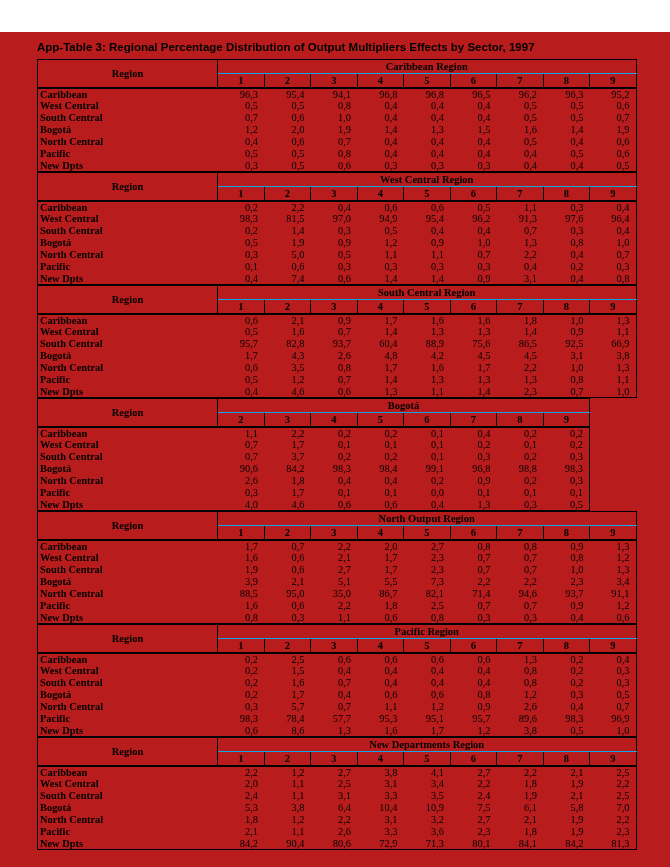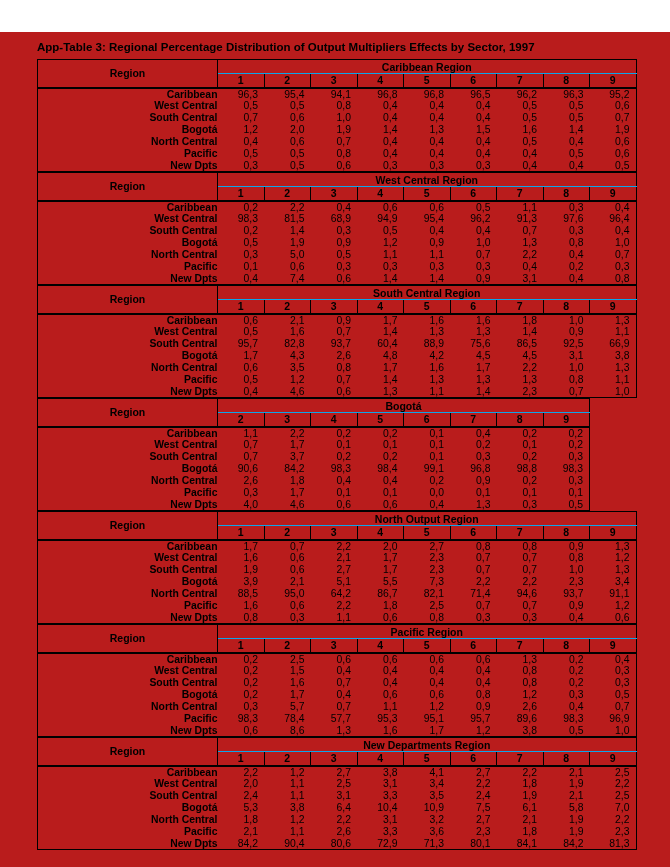--- a/index.html
+++ b/index.html
@@ -1,30 +1,30 @@
 <!DOCTYPE html>
 <html><head>
 <meta charset="utf-8">
 <style>
   html,body{margin:0;padding:0;background:#fff;}
   .page{position:relative;width:670px;height:867px;background:#b91c1c;
         font-family:"Liberation Sans",sans-serif;color:#000;overflow:hidden;margin-top:32px;}
   .title{position:absolute;left:37px;top:9px;font-size:11.5px;font-weight:bold;white-space:nowrap;}
   .stack{position:absolute;left:37px;top:27px;}
-  table.sub{border-collapse:collapse;table-layout:fixed;border:1px solid #000;}
+  table.sub{border-collapse:collapse;table-layout:fixed;border:1px solid #000;font-family:Liberation Serif, serif;}
   col.c-region{width:180px;}
   col.c-num{width:46.5px;}
   .sub th{font-weight:bold;font-size:10.5px;padding:0;text-align:center;vertical-align:middle;}
   .sub thead tr{height:14px;}
   .sub tbody tr{height:12px;}
   .region-h{border-right:1px solid #000;border-bottom:2px solid #000;}
   .band{border-bottom:1px solid #0ea5e9;}
   .num-h{border-left:1px solid #000;border-bottom:2px solid #000;}
   .sub td{font-size:10.4px;padding:0;white-space:nowrap;overflow:hidden;vertical-align:middle;}
-  td.lbl{font-weight:bold;text-align:right;padding-left:2px;}
+  td.lbl{font-weight:bold;text-align:left;padding-left:2px;}
   td.val{text-align:right;padding-right:6px;}
   .artifact{position:absolute;left:40px;top:846px;width:66px;height:12px;opacity:0.45;border-radius:1px;}
 </style>
 </head>
 <body>
 
 <div class="page">
   <div class="title">App-Table 3: Regional Percentage Distribution of Output Multipliers Effects by Sector, 1997</div>
   <div class="stack">
       <table class="sub">
@@ -184,21 +184,21 @@
             <td class="val">0,6</td>
             <td class="val">0,5</td>
             <td class="val">1,1</td>
             <td class="val">0,3</td>
             <td class="val">0,4</td>
           </tr>
           <tr>
             <td class="lbl">West Central</td>
             <td class="val">98,3</td>
             <td class="val">81,5</td>
-            <td class="val">68,9</td>
+            <td class="val">97,0</td>
             <td class="val">94,9</td>
             <td class="val">95,4</td>
             <td class="val">96,2</td>
             <td class="val">91,3</td>
             <td class="val">97,6</td>
             <td class="val">96,4</td>
           </tr>
           <tr>
             <td class="lbl">South Central</td>
             <td class="val">0,2</td>
@@ -562,21 +562,21 @@
             <td class="val">7,3</td>
             <td class="val">2,2</td>
             <td class="val">2,2</td>
             <td class="val">2,3</td>
             <td class="val">3,4</td>
           </tr>
           <tr>
             <td class="lbl">North Central</td>
             <td class="val">88,5</td>
             <td class="val">95,0</td>
-            <td class="val">64,2</td>
+            <td class="val">35,0</td>
             <td class="val">86,7</td>
             <td class="val">82,1</td>
             <td class="val">71,4</td>
             <td class="val">94,6</td>
             <td class="val">93,7</td>
             <td class="val">91,1</td>
           </tr>
           <tr>
             <td class="lbl">Pacific</td>
             <td class="val">1,6</td>

